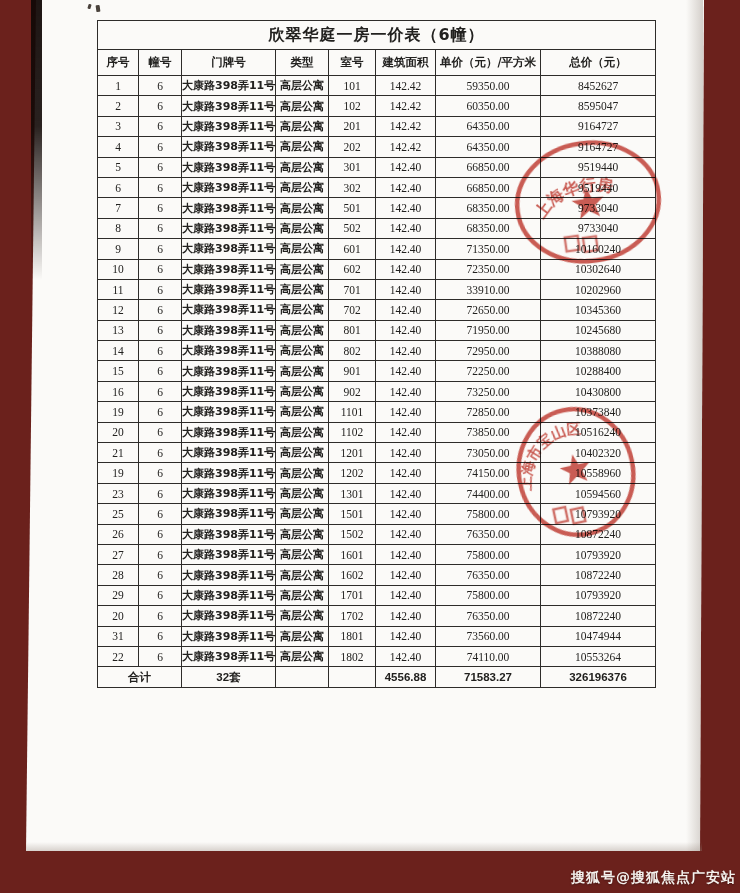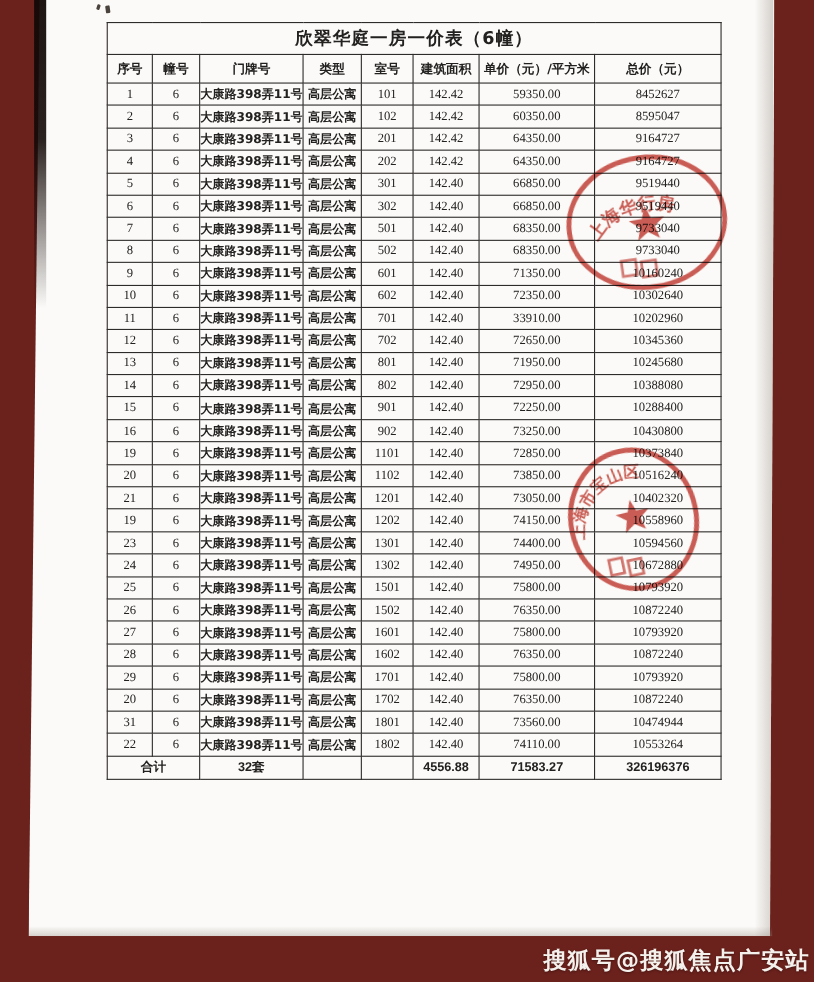--- a/index.html
+++ b/index.html
@@ -71,21 +71,21 @@
   .stamp{
     position:absolute;mix-blend-mode:multiply;opacity:.82;
     filter:blur(.35px);pointer-events:none;
   }
   .stamp.one{left:512px;top:138px;transform:rotate(-8deg);}
   .stamp.two{left:514px;top:404px;transform:rotate(-12deg);}
 
   
   .watermark{
     position:absolute;right:4px;bottom:6px;
-    font-size:21px;font-weight:bold;color:#F4F1ED;
+    font-size:14px;font-weight:bold;color:#F4F1ED;
     text-shadow:0 1px 2px rgba(0,0,0,.35);
     letter-spacing:1px;
     font-family:"DejaVu Sans","Liberation Sans",sans-serif;
     margin-top:21px;
   }
 </style>
 </head>
 <body>
 
 <div class="canvas">
@@ -328,30 +328,20 @@
             <td>23</td>
             <td>6</td>
             <td>大康路398弄11号</td>
             <td>高层公寓</td>
             <td>1301</td>
             <td>142.40</td>
             <td>74400.00</td>
             <td>10594560</td>
           </tr>
           <tr>
-            <td>24</td>
-            <td>6</td>
-            <td>大康路398弄11号</td>
-            <td>高层公寓</td>
-            <td>1302</td>
-            <td>142.40</td>
-            <td>74950.00</td>
-            <td>10672880</td>
-          </tr>
-          <tr>
             <td>25</td>
             <td>6</td>
             <td>大康路398弄11号</td>
             <td>高层公寓</td>
             <td>1501</td>
             <td>142.40</td>
             <td>75800.00</td>
             <td>10793920</td>
           </tr>
           <tr>

